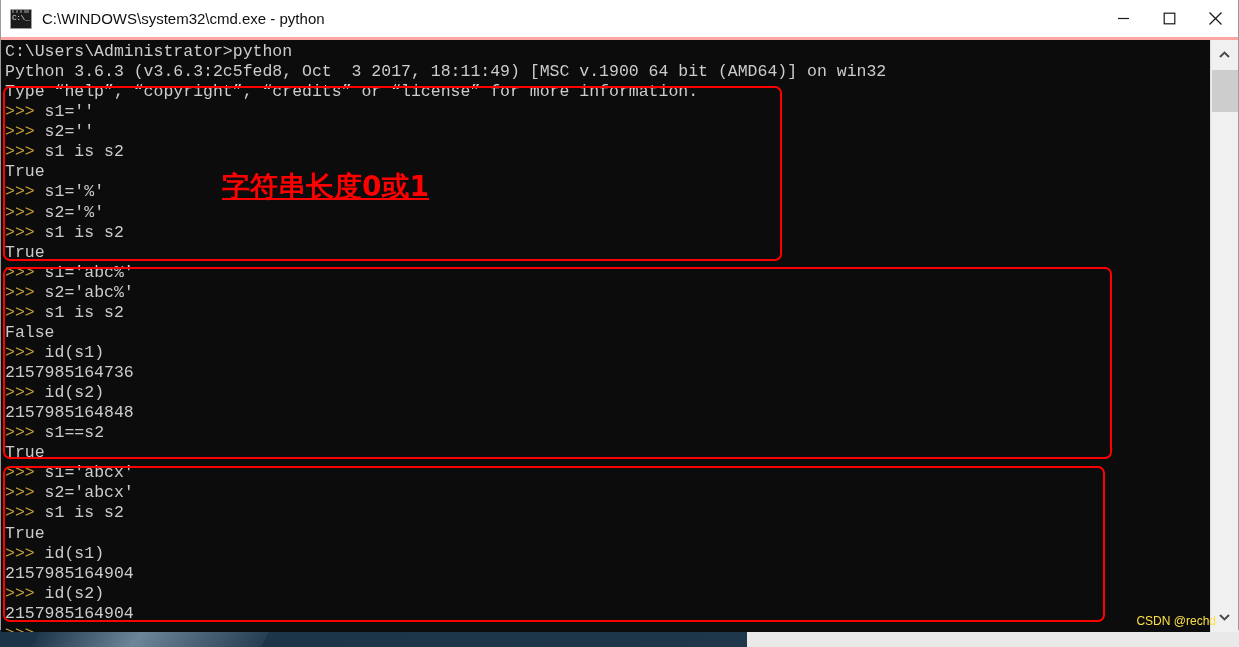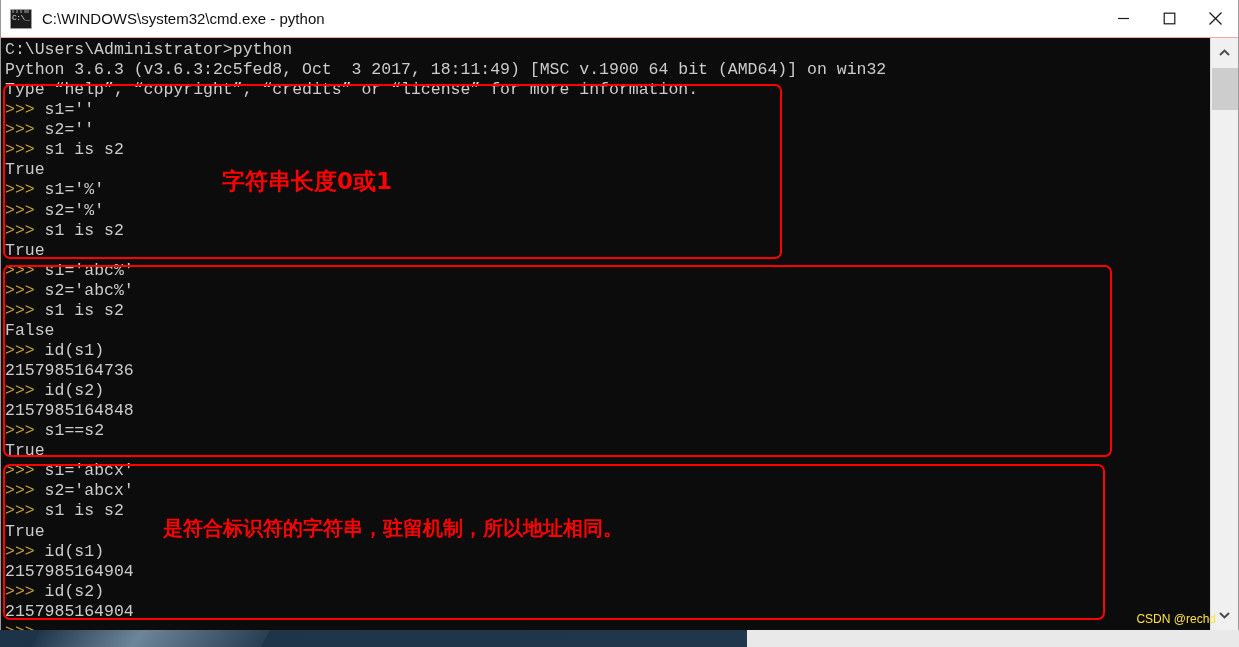--- a/index.html
+++ b/index.html
@@ -53,21 +53,21 @@
     background: #ffffff;
     border: 1px solid #9a9a9a;
     border-top: none;
     box-sizing: border-box;
   }
 
   .titlebar {
     position: relative;
     height: 37px;
     background: #ffffff;
-    border-bottom: 1px solid #fca5a5;
+    border-bottom: 3px solid #fca5a5;
     display: flex;
     align-items: center;
   }
   .app-icon {
     width: 20px; height: 18px;
     margin-left: 9px;
     background: #1c1c1c;
     border: 1px solid #9d9d9d;
     border-radius: 1px;
     position: relative;
@@ -183,21 +183,21 @@
     pointer-events: none;
   }
   .annot-text {
     position: absolute;
     color: #ff0000;
     font-family: "DejaVu Sans", "Liberation Sans", sans-serif;
     font-weight: 700;
     white-space: pre-line;
     pointer-events: none;
   }
-  #annot-text-1 { font-size: 23px; }
+  #annot-text-1 { font-size: 28px; text-decoration: underline; }
   #annot-text-2 { font-size: 21px; line-height: 30px; }
   #annot-text-3 { font-size: 20px; }
 
   
   .watermark {
     position: absolute;
     right: 22px;
     bottom: 4px;
     font-size: 12px;
     color: #fde047;
@@ -248,21 +248,20 @@
       <div class="ghost" style="left:-6px; top:258px; font-size:34px;">)</div>
       <div class="ghost" style="left:-4px; top:480px; font-size:15px;">as</div>
 
       <div class="console"><div class="line"><span>C:\Users\Administrator&gt;python</span></div><div class="line"><span>Python 3.6.3 (v3.6.3:2c5fed8, Oct  3 2017, 18:11:49) [MSC v.1900 64 bit (AMD64)] on win32</span></div><div class="line"><span>Type “help”, “copyright”, “credits” or “license” for more information.</span></div><div class="line"><span class="prompt">&gt;&gt;&gt;</span><span> s1=''</span></div><div class="line"><span class="prompt">&gt;&gt;&gt;</span><span> s2=''</span></div><div class="line"><span class="prompt">&gt;&gt;&gt;</span><span> s1 is s2</span></div><div class="line"><span>True</span></div><div class="line"><span class="prompt">&gt;&gt;&gt;</span><span> s1='%'</span></div><div class="line"><span class="prompt">&gt;&gt;&gt;</span><span> s2='%'</span></div><div class="line"><span class="prompt">&gt;&gt;&gt;</span><span> s1 is s2</span></div><div class="line"><span>True</span></div><div class="line"><span class="prompt">&gt;&gt;&gt;</span><span> s1='abc%'</span></div><div class="line"><span class="prompt">&gt;&gt;&gt;</span><span> s2='abc%'</span></div><div class="line"><span class="prompt">&gt;&gt;&gt;</span><span> s1 is s2</span></div><div class="line"><span>False</span></div><div class="line"><span class="prompt">&gt;&gt;&gt;</span><span> id(s1)</span></div><div class="line"><span>2157985164736</span></div><div class="line"><span class="prompt">&gt;&gt;&gt;</span><span> id(s2)</span></div><div class="line"><span>2157985164848</span></div><div class="line"><span class="prompt">&gt;&gt;&gt;</span><span> s1==s2</span></div><div class="line"><span>True</span></div><div class="line"><span class="prompt">&gt;&gt;&gt;</span><span> s1='abcx'</span></div><div class="line"><span class="prompt">&gt;&gt;&gt;</span><span> s2='abcx'</span></div><div class="line"><span class="prompt">&gt;&gt;&gt;</span><span> s1 is s2</span></div><div class="line"><span>True</span></div><div class="line"><span class="prompt">&gt;&gt;&gt;</span><span> id(s1)</span></div><div class="line"><span>2157985164904</span></div><div class="line"><span class="prompt">&gt;&gt;&gt;</span><span> id(s2)</span></div><div class="line"><span>2157985164904</span></div><div class="line"><span class="prompt">&gt;&gt;&gt;</span><span></span></div></div>
 
       <div class="annot-box" id="annot-box-1" style="left:2px; top:46px; width:779px; height:175px;"></div>
       <div class="annot-box" id="annot-box-2" style="left:2px; top:227px; width:1109px; height:192px;"></div>
       <div class="annot-box" id="annot-box-3" style="left:2px; top:426px; width:1102px; height:156px;"></div>
 
       <div class="annot-text" id="annot-text-1" style="left:221px; top:128px;">字符串长度0或1</div>
-      <div class="annot-text" id="annot-text-3" style="left:162px; top:477px;">是符合标识符的字符串，驻留机制，所以地址相同。</div>
 
       <div class="vscroll">
         <div class="vs-arrow">
           <svg width="11" height="8" viewBox="0 0 11 8">
               <polyline points="1,6 5.5,1.6 10,6" fill="none" stroke="#4a4a4a" stroke-width="2"></polyline>
             </svg>
         </div>
         <div class="vs-thumb"></div>
         <div class="vs-arrow-down">
           <svg width="11" height="8" viewBox="0 0 11 8">

